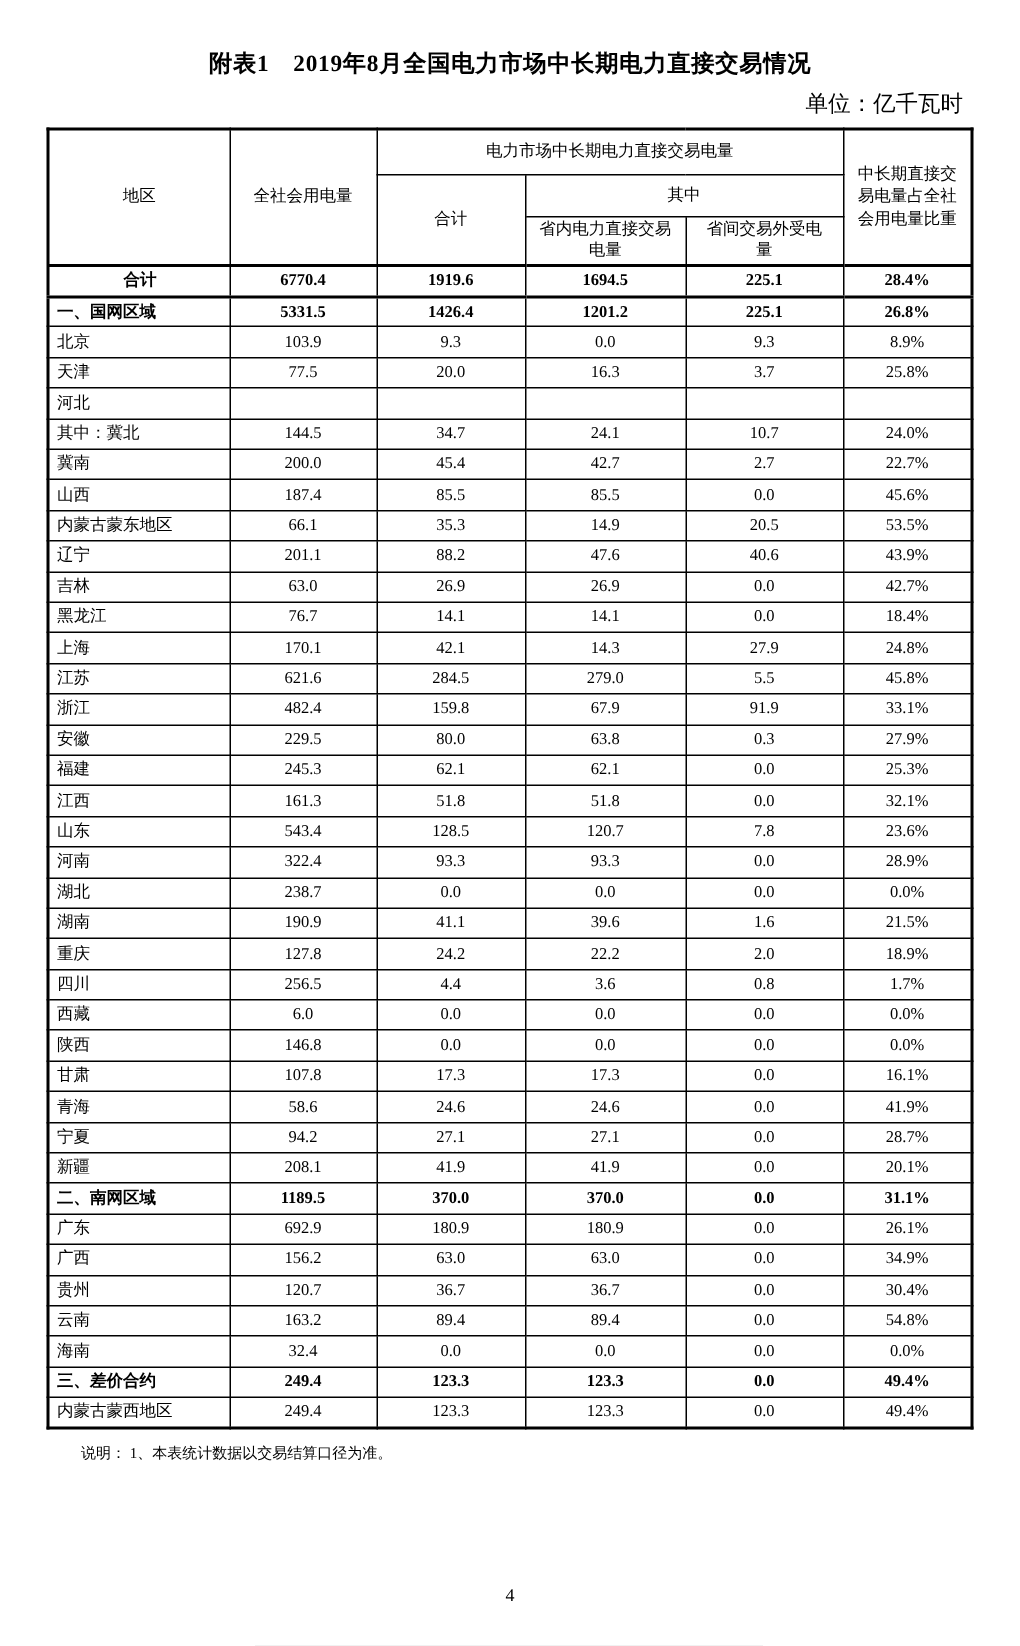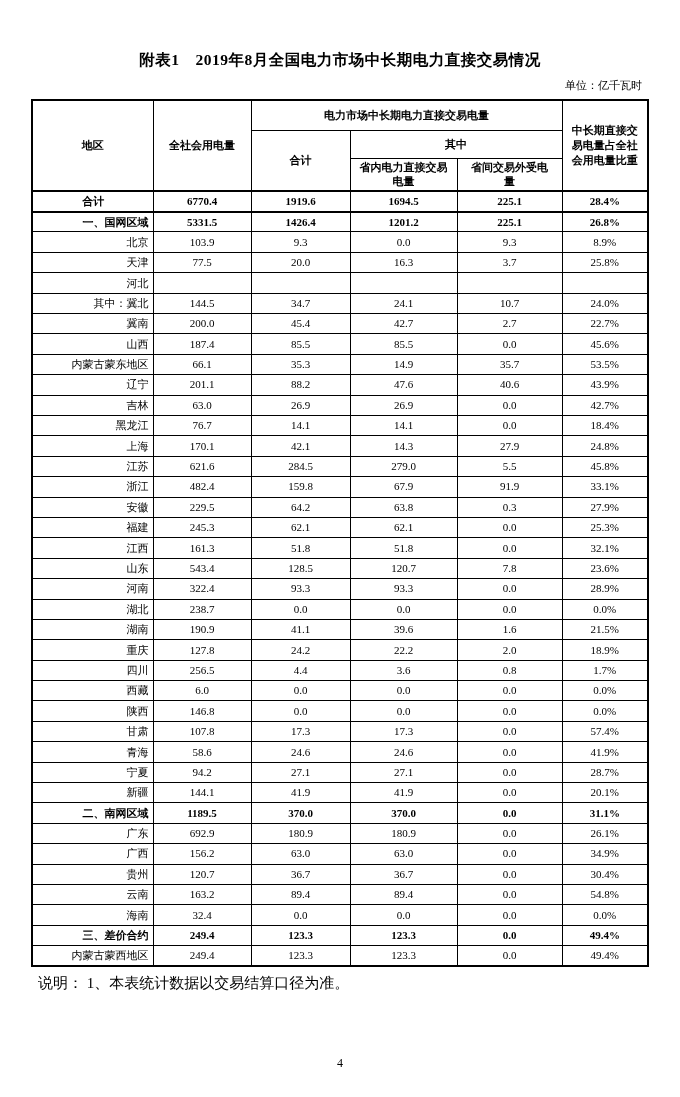--- a/index.html
+++ b/index.html
@@ -3,50 +3,50 @@
 <meta charset="utf-8">
 <style>
   * { margin:0; padding:0; box-sizing:border-box; }
   html,body { background:#e8e8e8; }
   body { font-family:"Liberation Serif","DejaVu Serif",serif; }
   .page {
     position:relative; width:680px; height:1097px; margin:0 auto;
     background:#ffffff; color:#000000; overflow:hidden;
   }
   .title {
-    margin-top:50px; text-align:center;
+    margin-top:32px; text-align:center;
     font-size:15.5px; font-weight:bold; letter-spacing:0.5px;
   }
   .unit-line {
-    margin:7px 38px 0 0; text-align:right; font-size:11px;
+    margin:7px 38px 0 0; text-align:right; font-size:15px;
   }
   table.main {
     width:616px; margin:6px auto 0 auto;
     border-collapse:collapse; table-layout:fixed;
     border:2px solid #000;
   }
   th, td {
     border:1px solid #000;
     font-size:11px; line-height:1.35;
     overflow:hidden;
   }
-  thead th { font-weight:bold; text-align:center; vertical-align:middle; padding:1px 4px; }
+  thead th { font-weight:normal; text-align:center; vertical-align:middle; padding:1px 4px; }
   thead tr.h1 th { height:30px; }
   thead tr.h2 th { height:28px;margin-top:28px; }
   thead tr.h3 th { height:31px; }
   th.wrap { white-space:pre-line; }
   thead th { border-bottom-width:1px; }
   tbody tr:first-child td { border-top:2px solid #000; border-bottom:2px solid #000; }
   tbody td { height:20.4px; padding:0 4px; vertical-align:middle; }
-  td.region { text-align:right; padding-left:5px; }
+  td.region { text-align:left; padding-left:5px; }
   td.region.center { text-align:center; }
   td.num { text-align:center; font-family:"Liberation Serif","DejaVu Serif",serif; }
   tr.bold td { font-weight:bold; }
   .notes {
-    margin:6px 0 0 38px; font-size:15px; line-height:21.5px;
+    margin:6px 0 0 54px; font-size:10px; line-height:21.5px;
     width:600px;
   }
   .notes .line { display:block; }
   .page-number {
     position:absolute; bottom:26px; left:0; width:100%;
     text-align:center; font-size:12px;
   }
 </style>
 </head>
 <body>
@@ -149,21 +149,21 @@
           <td class="num">85.5</td>
           <td class="num">85.5</td>
           <td class="num">0.0</td>
           <td class="num">45.6%</td>
         </tr>
         <tr>
           <td class="region">内蒙古蒙东地区</td>
           <td class="num">66.1</td>
           <td class="num">35.3</td>
           <td class="num">14.9</td>
-          <td class="num">35.7</td>
+          <td class="num">20.5</td>
           <td class="num">53.5%</td>
         </tr>
         <tr>
           <td class="region">辽宁</td>
           <td class="num">201.1</td>
           <td class="num">88.2</td>
           <td class="num">47.6</td>
           <td class="num">40.6</td>
           <td class="num">43.9%</td>
         </tr>
@@ -203,21 +203,21 @@
           <td class="region">浙江</td>
           <td class="num">482.4</td>
           <td class="num">159.8</td>
           <td class="num">67.9</td>
           <td class="num">91.9</td>
           <td class="num">33.1%</td>
         </tr>
         <tr>
           <td class="region">安徽</td>
           <td class="num">229.5</td>
-          <td class="num">64.2</td>
+          <td class="num">80.0</td>
           <td class="num">63.8</td>
           <td class="num">0.3</td>
           <td class="num">27.9%</td>
         </tr>
         <tr>
           <td class="region">福建</td>
           <td class="num">245.3</td>
           <td class="num">62.1</td>
           <td class="num">62.1</td>
           <td class="num">0.0</td>
@@ -294,41 +294,41 @@
           <td class="num">0.0</td>
           <td class="num">0.0</td>
           <td class="num">0.0%</td>
         </tr>
         <tr>
           <td class="region">甘肃</td>
           <td class="num">107.8</td>
           <td class="num">17.3</td>
           <td class="num">17.3</td>
           <td class="num">0.0</td>
-          <td class="num">57.4%</td>
+          <td class="num">16.1%</td>
         </tr>
         <tr>
           <td class="region">青海</td>
           <td class="num">58.6</td>
           <td class="num">24.6</td>
           <td class="num">24.6</td>
           <td class="num">0.0</td>
           <td class="num">41.9%</td>
         </tr>
         <tr>
           <td class="region">宁夏</td>
           <td class="num">94.2</td>
           <td class="num">27.1</td>
           <td class="num">27.1</td>
           <td class="num">0.0</td>
           <td class="num">28.7%</td>
         </tr>
         <tr>
           <td class="region">新疆</td>
-          <td class="num">144.1</td>
+          <td class="num">208.1</td>
           <td class="num">41.9</td>
           <td class="num">41.9</td>
           <td class="num">0.0</td>
           <td class="num">20.1%</td>
         </tr>
         <tr class="bold">
           <td class="region">二、南网区域</td>
           <td class="num">1189.5</td>
           <td class="num">370.0</td>
           <td class="num">370.0</td>

